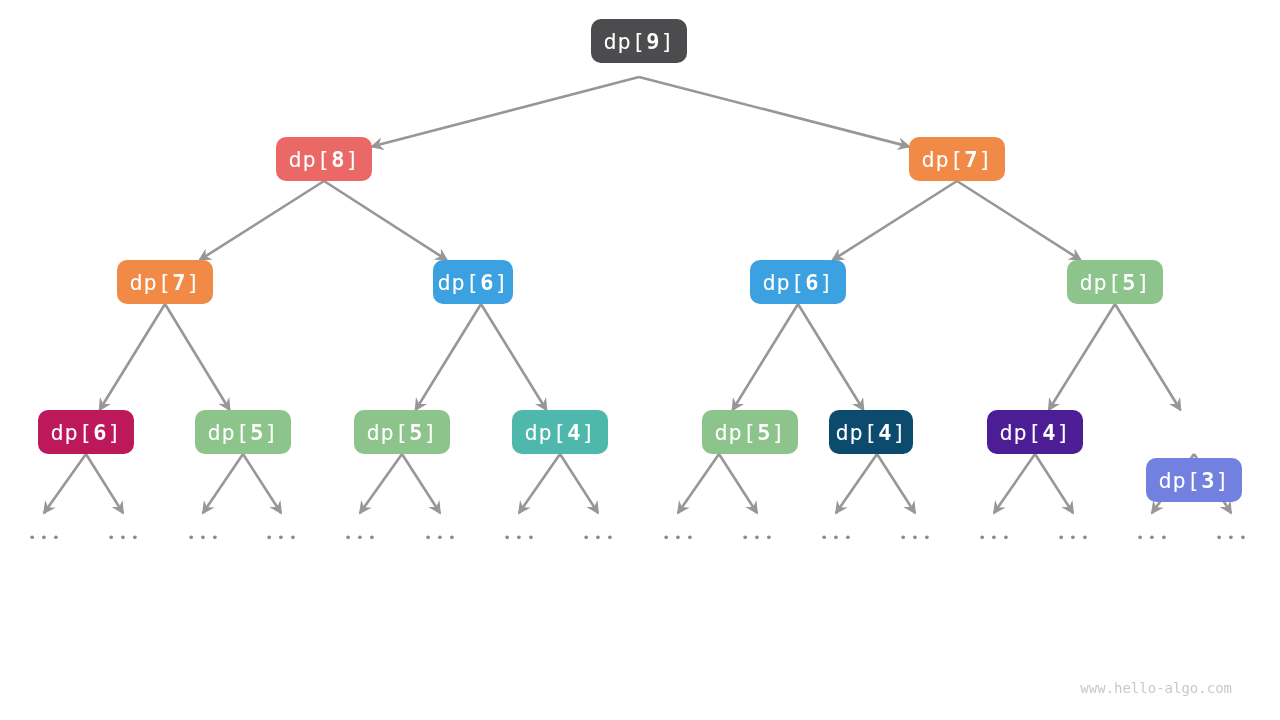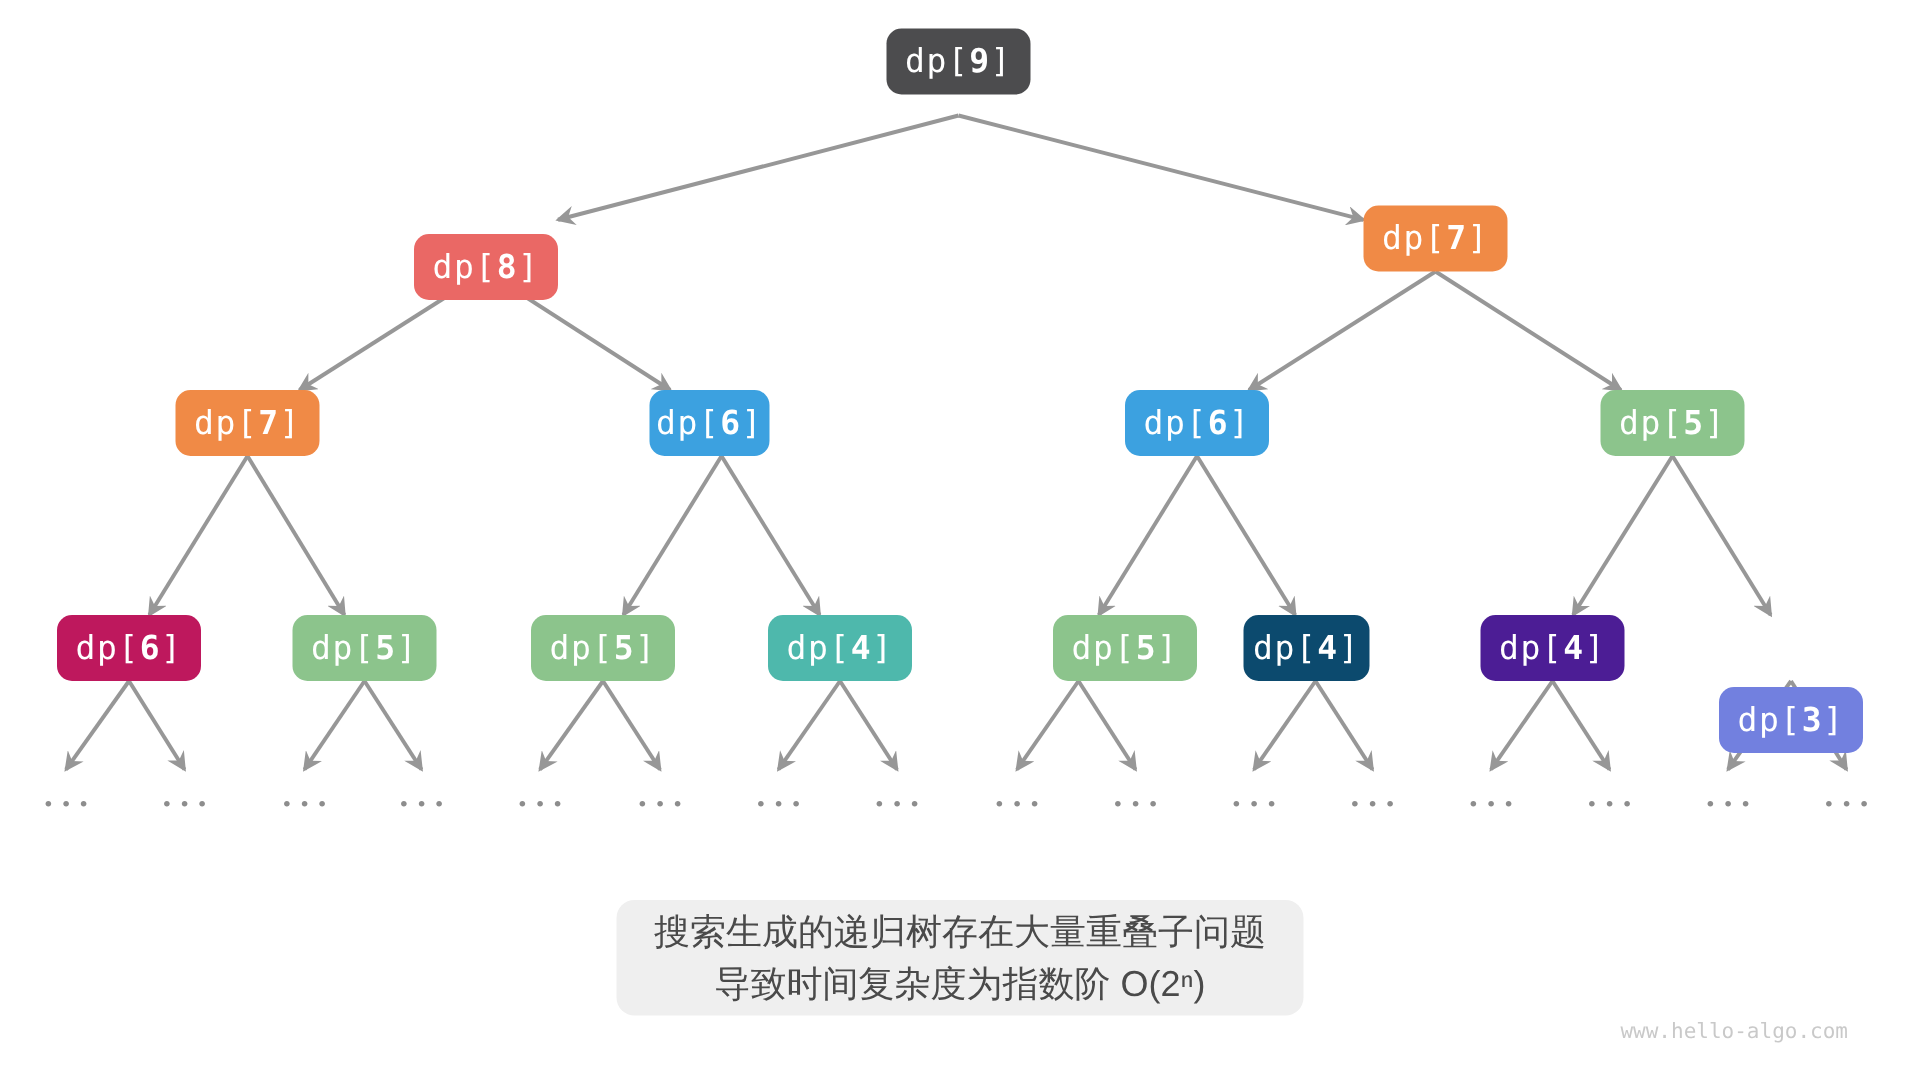--- a/index.html
+++ b/index.html
@@ -99,21 +99,21 @@
         <line x1="877" y1="454" x2="915" y2="513" stroke="#979797" stroke-width="2.6" marker-end="url(#arrowhead)"></line>
         <line x1="1035" y1="454" x2="994" y2="513" stroke="#979797" stroke-width="2.6" marker-end="url(#arrowhead)"></line>
         <line x1="1035" y1="454" x2="1073" y2="513" stroke="#979797" stroke-width="2.6" marker-end="url(#arrowhead)"></line>
         <line x1="1194" y1="454" x2="1152" y2="513" stroke="#979797" stroke-width="2.6" marker-end="url(#arrowhead)"></line>
         <line x1="1194" y1="454" x2="1231" y2="513" stroke="#979797" stroke-width="2.6" marker-end="url(#arrowhead)"></line>
       </g>
   </svg>
 
   <div id="nodes">
       <div class="tree-node" style="left: 591px; top: 19px; width: 96px; height: 44px; background: rgb(76, 76, 78); color: rgb(255, 255, 255);">dp[<b>9</b>]</div>
-      <div class="tree-node" style="left: 276px; top: 137px; width: 96px; height: 44px; background: rgb(234, 104, 101); color: rgb(255, 255, 255); margin-top: 19px;">dp[<b>8</b>]</div>
+      <div class="tree-node" style="left: 276px; top: 137px; width: 96px; height: 44px; background: rgb(234, 104, 101); color: rgb(255, 255, 255);">dp[<b>8</b>]</div>
       <div class="tree-node" style="left: 909px; top: 137px; width: 96px; height: 44px; background: rgb(240, 138, 70); color: rgb(255, 255, 255);">dp[<b>7</b>]</div>
       <div class="tree-node" style="left: 117px; top: 260px; width: 96px; height: 44px; background: rgb(240, 138, 70); color: rgb(255, 255, 255);">dp[<b>7</b>]</div>
       <div class="tree-node" style="left: 433px; top: 260px; width: 80px; height: 44px; background: rgb(60, 161, 224); color: rgb(255, 255, 255);">dp[<b>6</b>]</div>
       <div class="tree-node" style="left: 750px; top: 260px; width: 96px; height: 44px; background: rgb(60, 161, 224); color: rgb(255, 255, 255);">dp[<b>6</b>]</div>
       <div class="tree-node" style="left: 1067px; top: 260px; width: 96px; height: 44px; background: rgb(140, 196, 140); color: rgb(255, 255, 255);">dp[<b>5</b>]</div>
       <div class="tree-node" style="left: 38px; top: 410px; width: 96px; height: 44px; background: #be185d; color: rgb(255, 255, 255);">dp[<b>6</b>]</div>
       <div class="tree-node" style="left: 195px; top: 410px; width: 96px; height: 44px; background: rgb(140, 196, 140); color: rgb(255, 255, 255);">dp[<b>5</b>]</div>
       <div class="tree-node" style="left: 354px; top: 410px; width: 96px; height: 44px; background: rgb(140, 196, 140); color: rgb(255, 255, 255);">dp[<b>5</b>]</div>
       <div class="tree-node" style="left: 512px; top: 410px; width: 96px; height: 44px; background: rgb(78, 184, 172); color: rgb(255, 255, 255);">dp[<b>4</b>]</div>
       <div class="tree-node" style="left: 702px; top: 410px; width: 96px; height: 44px; background: rgb(140, 196, 140); color: rgb(255, 255, 255); text-align: right;">dp[<b>5</b>]</div>
@@ -133,19 +133,15 @@
       <div class="ellipsis-node" style="left: 678px; top: 537px; color: rgb(141, 141, 141);">•••</div>
       <div class="ellipsis-node" style="left: 757px; top: 537px; color: rgb(141, 141, 141);">•••</div>
       <div class="ellipsis-node" style="left: 836px; top: 537px; color: rgb(141, 141, 141);">•••</div>
       <div class="ellipsis-node" style="left: 915px; top: 537px; color: rgb(141, 141, 141);">•••</div>
       <div class="ellipsis-node" style="left: 994px; top: 537px; color: rgb(141, 141, 141);">•••</div>
       <div class="ellipsis-node" style="left: 1073px; top: 537px; color: rgb(141, 141, 141);">•••</div>
       <div class="ellipsis-node" style="left: 1152px; top: 537px; color: rgb(141, 141, 141);">•••</div>
       <div class="ellipsis-node" style="left: 1231px; top: 537px; color: rgb(141, 141, 141);">•••</div>
     </div>
 
-  <div id="caption-box" style="background: rgb(239, 239, 239); color: rgb(74, 74, 74);">
-    <div>搜索生成的递归树存在大量重叠子问题</div>
-    <div>导致时间复杂度为指数阶 O(2ⁿ)</div>
-  </div>
 
   <div id="watermark">www.hello-algo.com</div>
 </div>
 
 </body></html>

